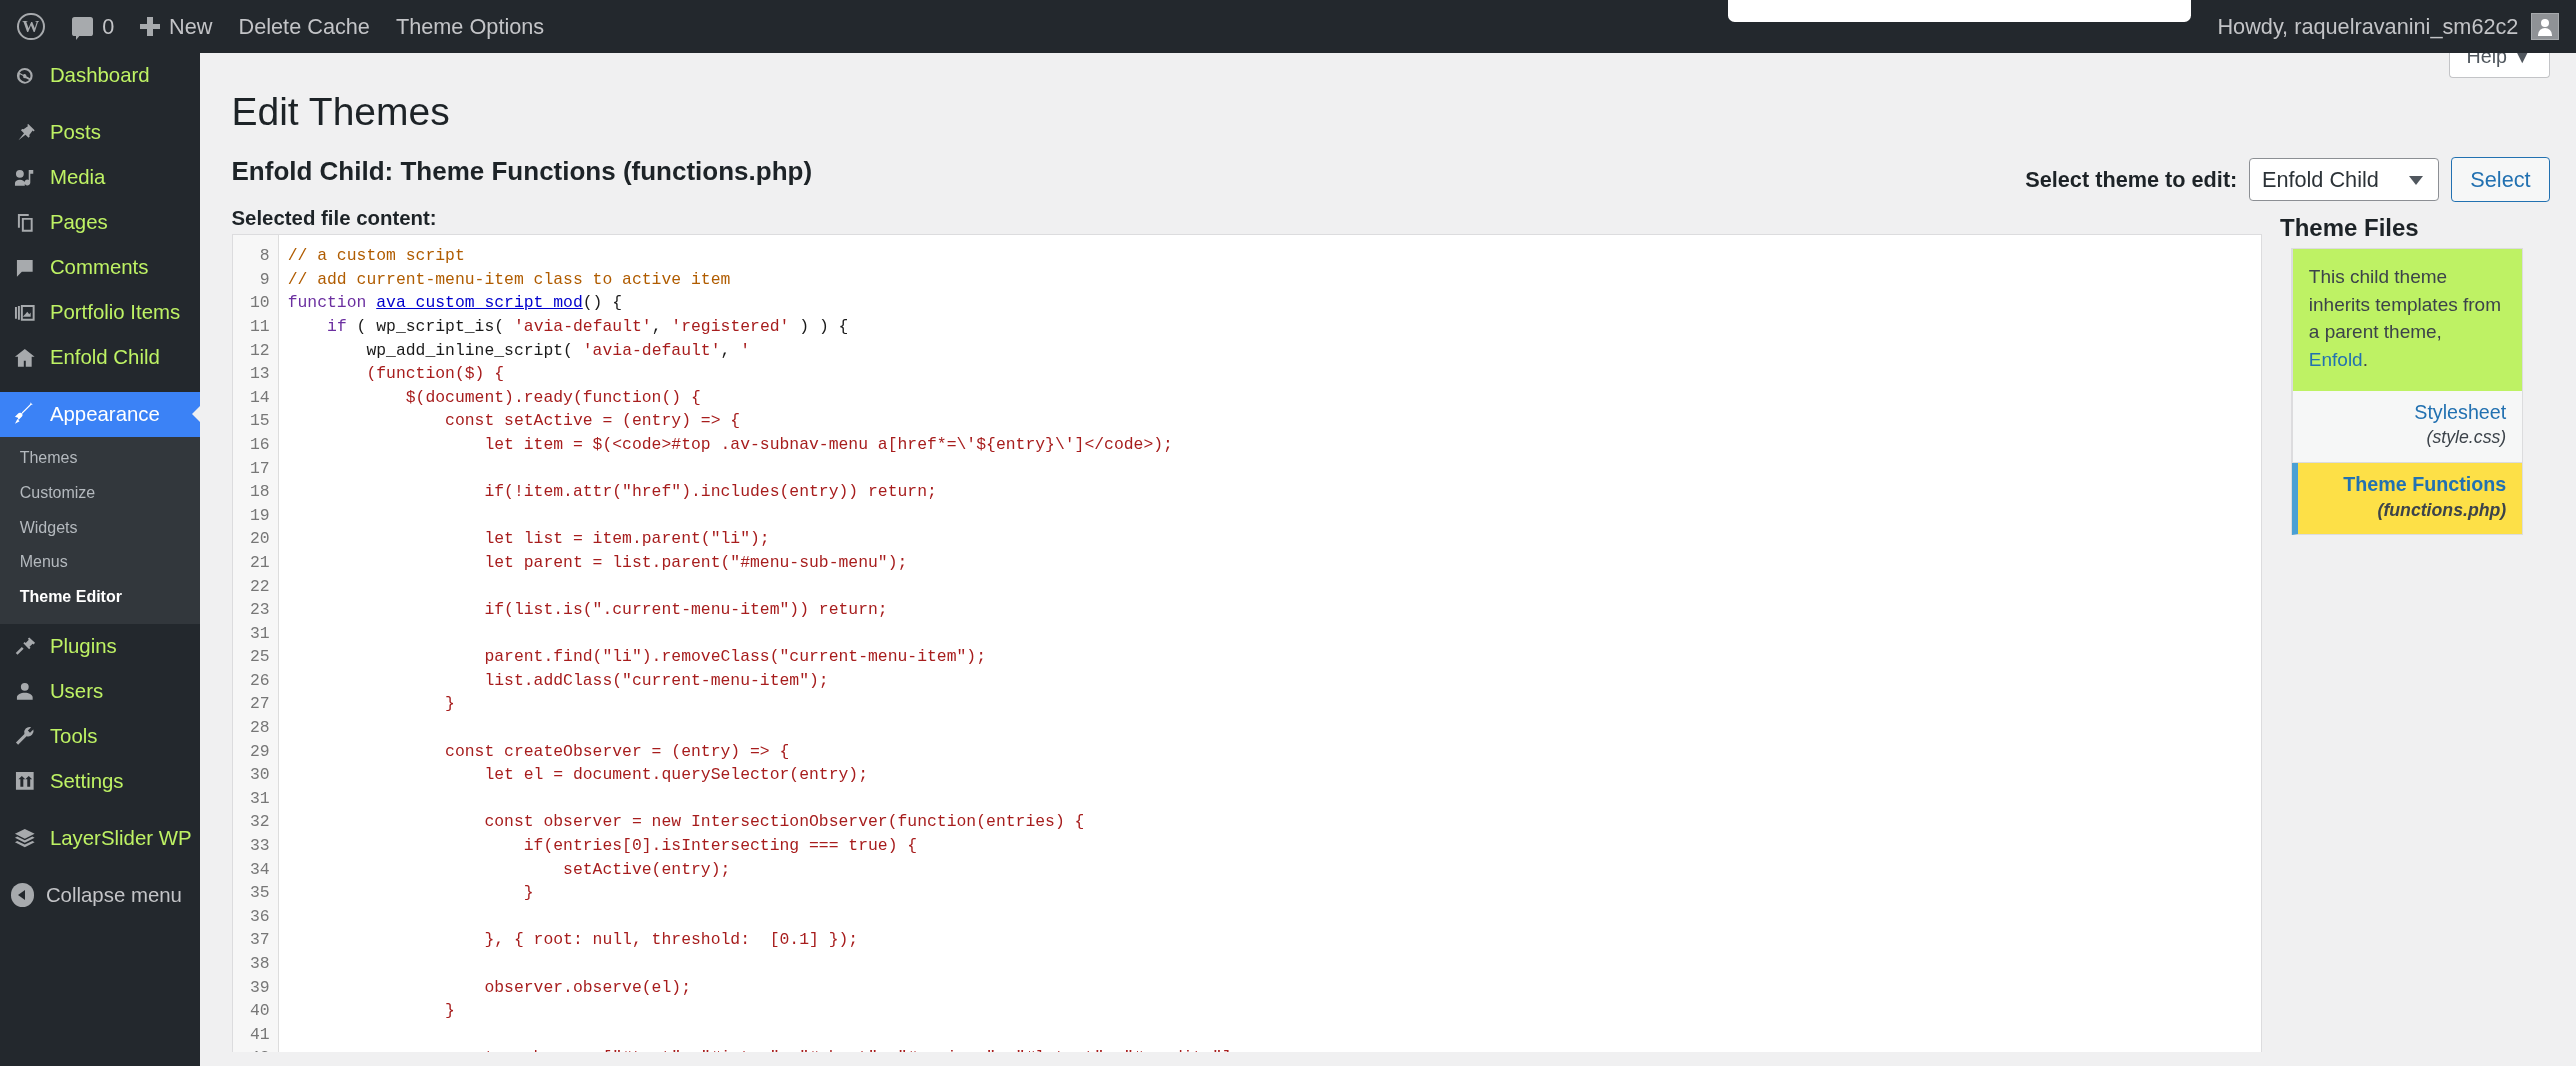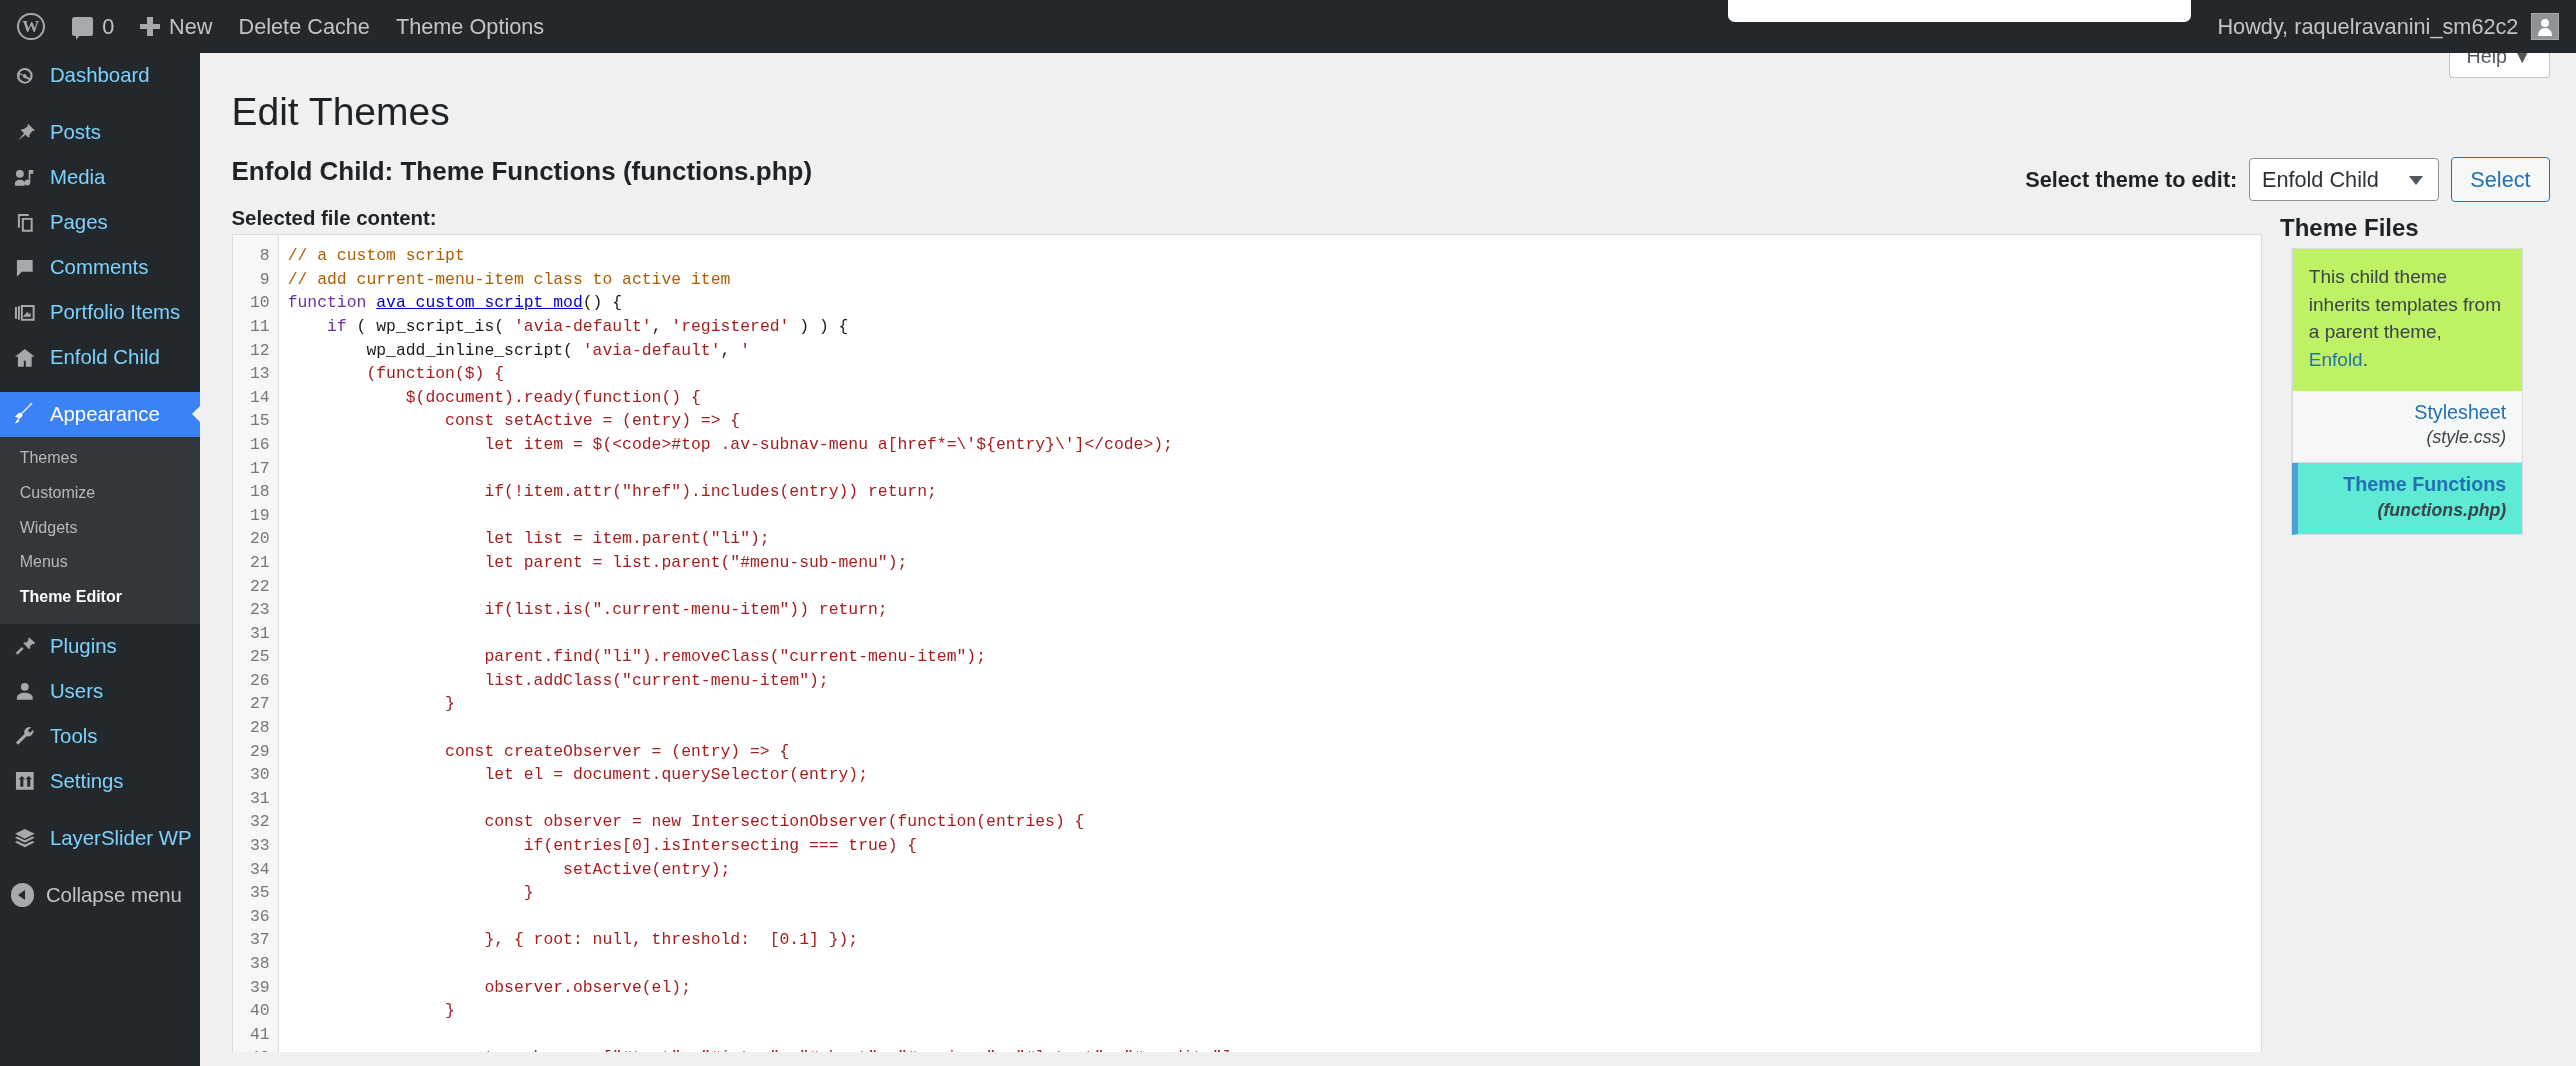--- a/index.html
+++ b/index.html
@@ -119,21 +119,21 @@
     font-size: 20.4px;
     color: #c3c4c7;
     z-index: 40;
   }
   .menu-item {
     display: flex;
     align-items: center;
     height: 45px;
     padding-left: 10.5px;
     gap: 11.8px;
-    color: #7dd3fc;
+    color: #bef264;
     white-space: nowrap;
   }
   .menu-item.sep-top { margin-top: 11.8px; }
   .menu-item.active {
     background: #3b82f6;
     color: #fff;
     position: relative;
   }
   .menu-item.active::after {
     content: "";
@@ -354,21 +354,21 @@
   }
   #tf-desc a, .tf-link { color: #2271b1; text-decoration: none; }
   .tf-entry {
     background: #f6f7f7;
     border: 0.7px solid #dcdcde;
     border-top: none;
     padding: 9.2px 15.8px 11.8px 15.8px;
     text-align: right;
   }
   .tf-entry.active {
-    background: #5eead4;
+    background: #fde047;
     border-left: 6.6px solid #4ba0d4;
     padding-left: 9.8px;
   }
   .tf-name {
     font-size: 19.7px;
     color: #2271b1;
     line-height: 1.3;
   }
   .tf-entry.active .tf-name { font-weight: bold; }
   .tf-sub {

